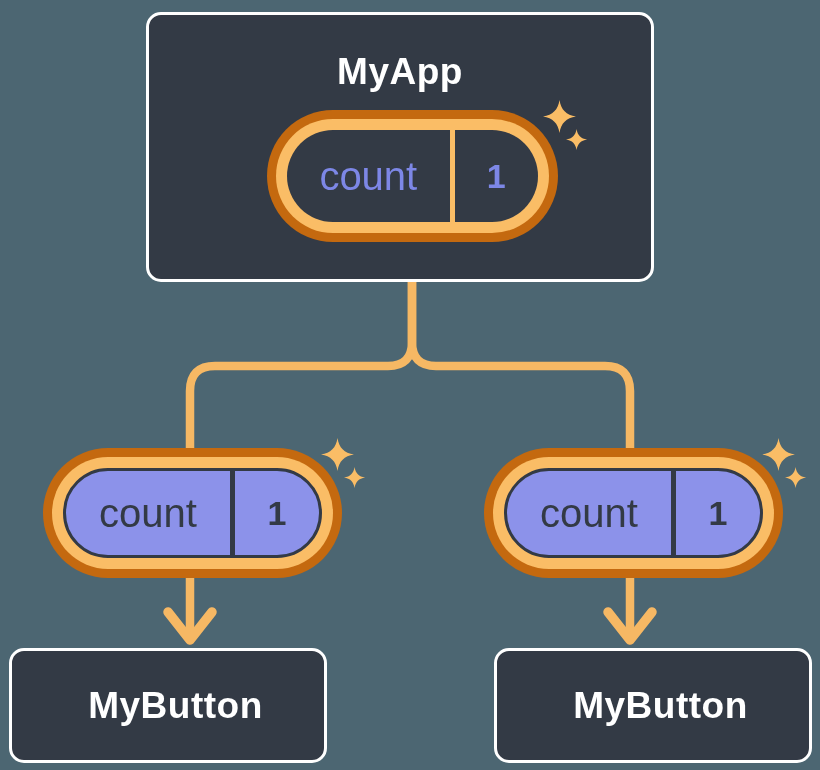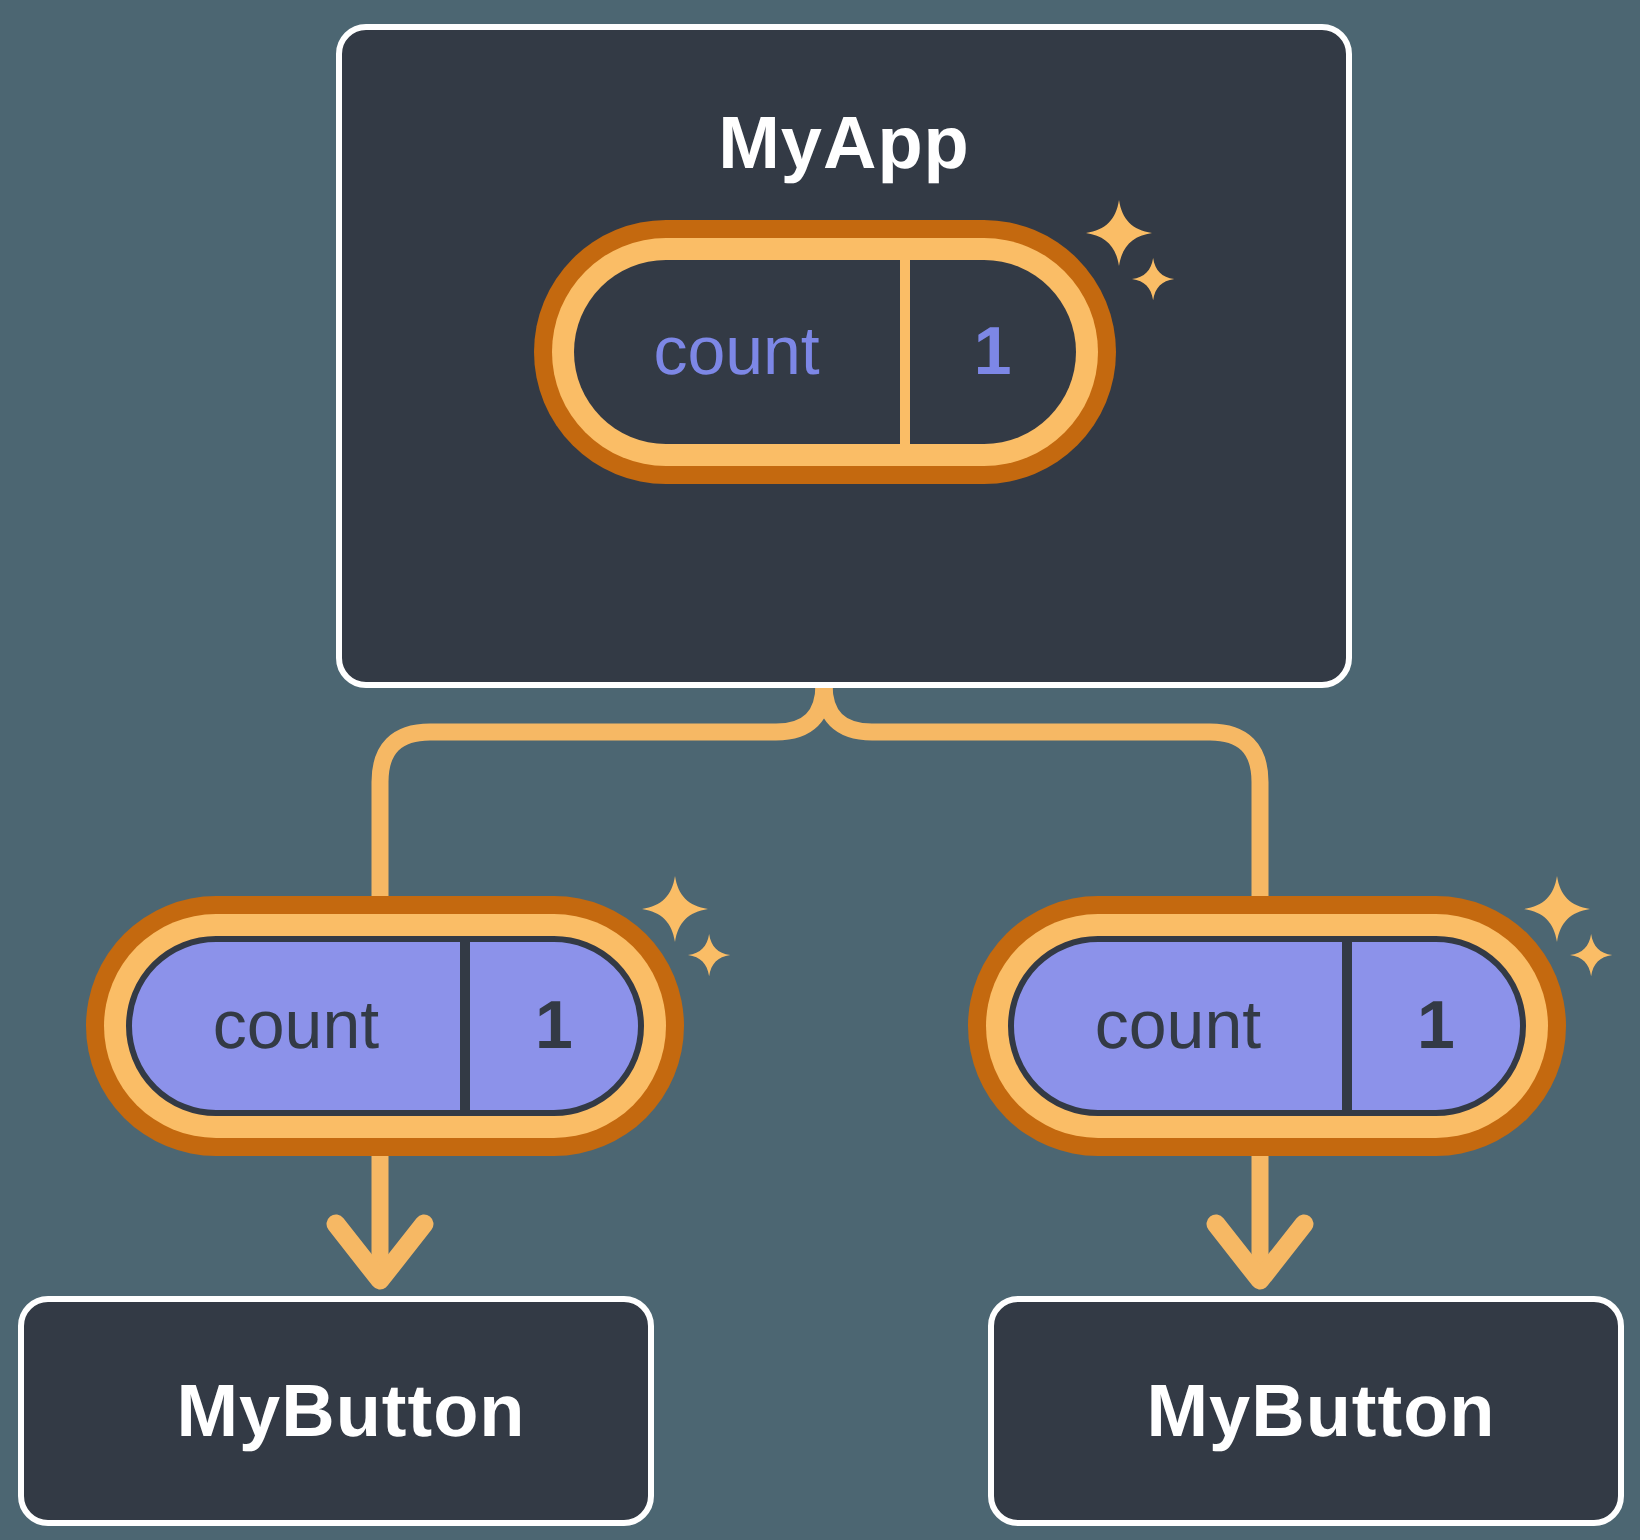--- a/index.html
+++ b/index.html
@@ -18,21 +18,21 @@
     z-index:1;
   }
   .node{
     position:absolute;
     background:#333A45;
     border:3px solid #FFFFFF;
     border-radius:15px;
     box-sizing:border-box;
     z-index:2;
   }
-  .node-app{left:168px;top:12px;width:508px;height:332px;}
+  .node-app{left:146px;top:12px;width:508px;height:270px;}
   .node-btn-left{left:9px;top:648px;width:318px;height:115px;}
   .node-btn-right{left:494px;top:648px;width:318px;height:115px;}
   .node-title{
     position:absolute;left:0;right:0;top:36px;
     text-align:center;
     color:#FFFFFF;
     font-size:37px;
     font-weight:600;
     letter-spacing:0.5px;
   }
@@ -73,21 +73,21 @@
     background:#8C92EA;
     border:3px solid #333A45;
   }
   .pill-prop .seg-div{background:#333A45;}
   .pill-prop .seg-name,.pill-prop .seg-val{color:#333A45;}
   .pill-prop-left{left:43px;top:448px;width:299px;height:130px;}
   .pill-prop-right{left:484px;top:448px;width:299px;height:130px;}
   .seg-name{
     flex:1.95;
     display:flex;align-items:center;justify-content:center;
-    font-size:34px;
+    font-size:40px;
   }
   .seg-div{width:5px;flex:none;}
   .seg-val{
     flex:1;
     display:flex;align-items:center;justify-content:center;
     font-size:34px;font-weight:bold;
   }
   
   .sparkles{position:absolute;z-index:4;}
   .sparkles-top{left:543px;top:100px;}

